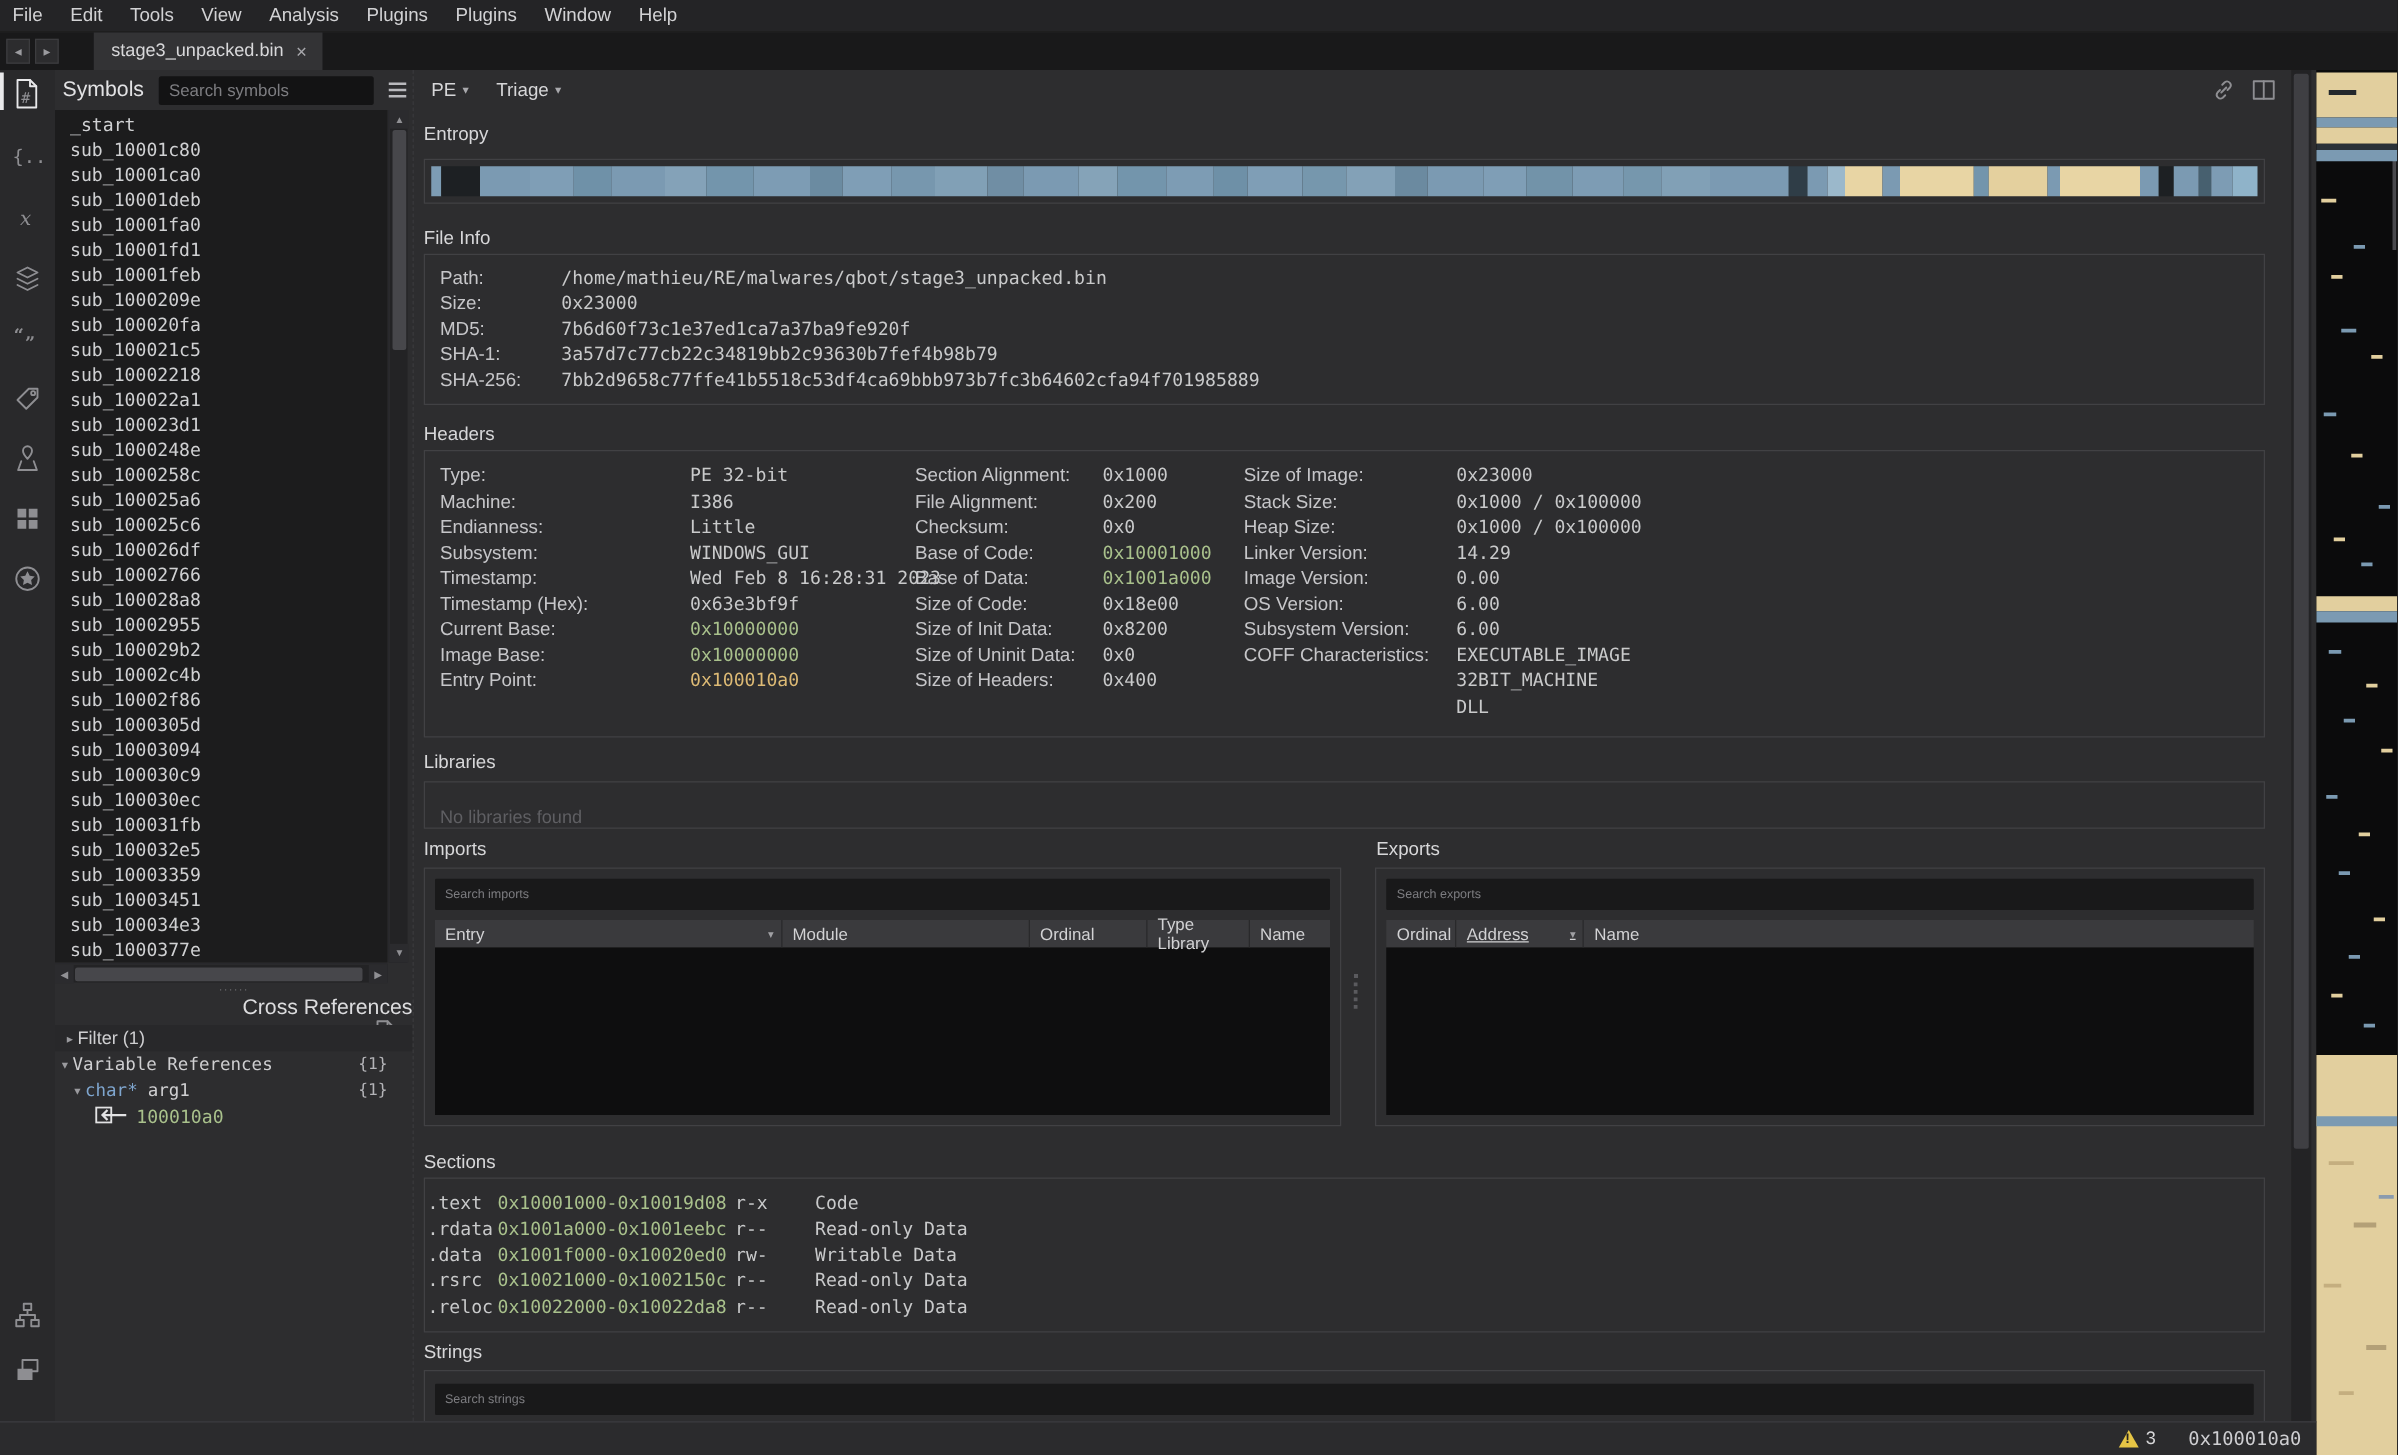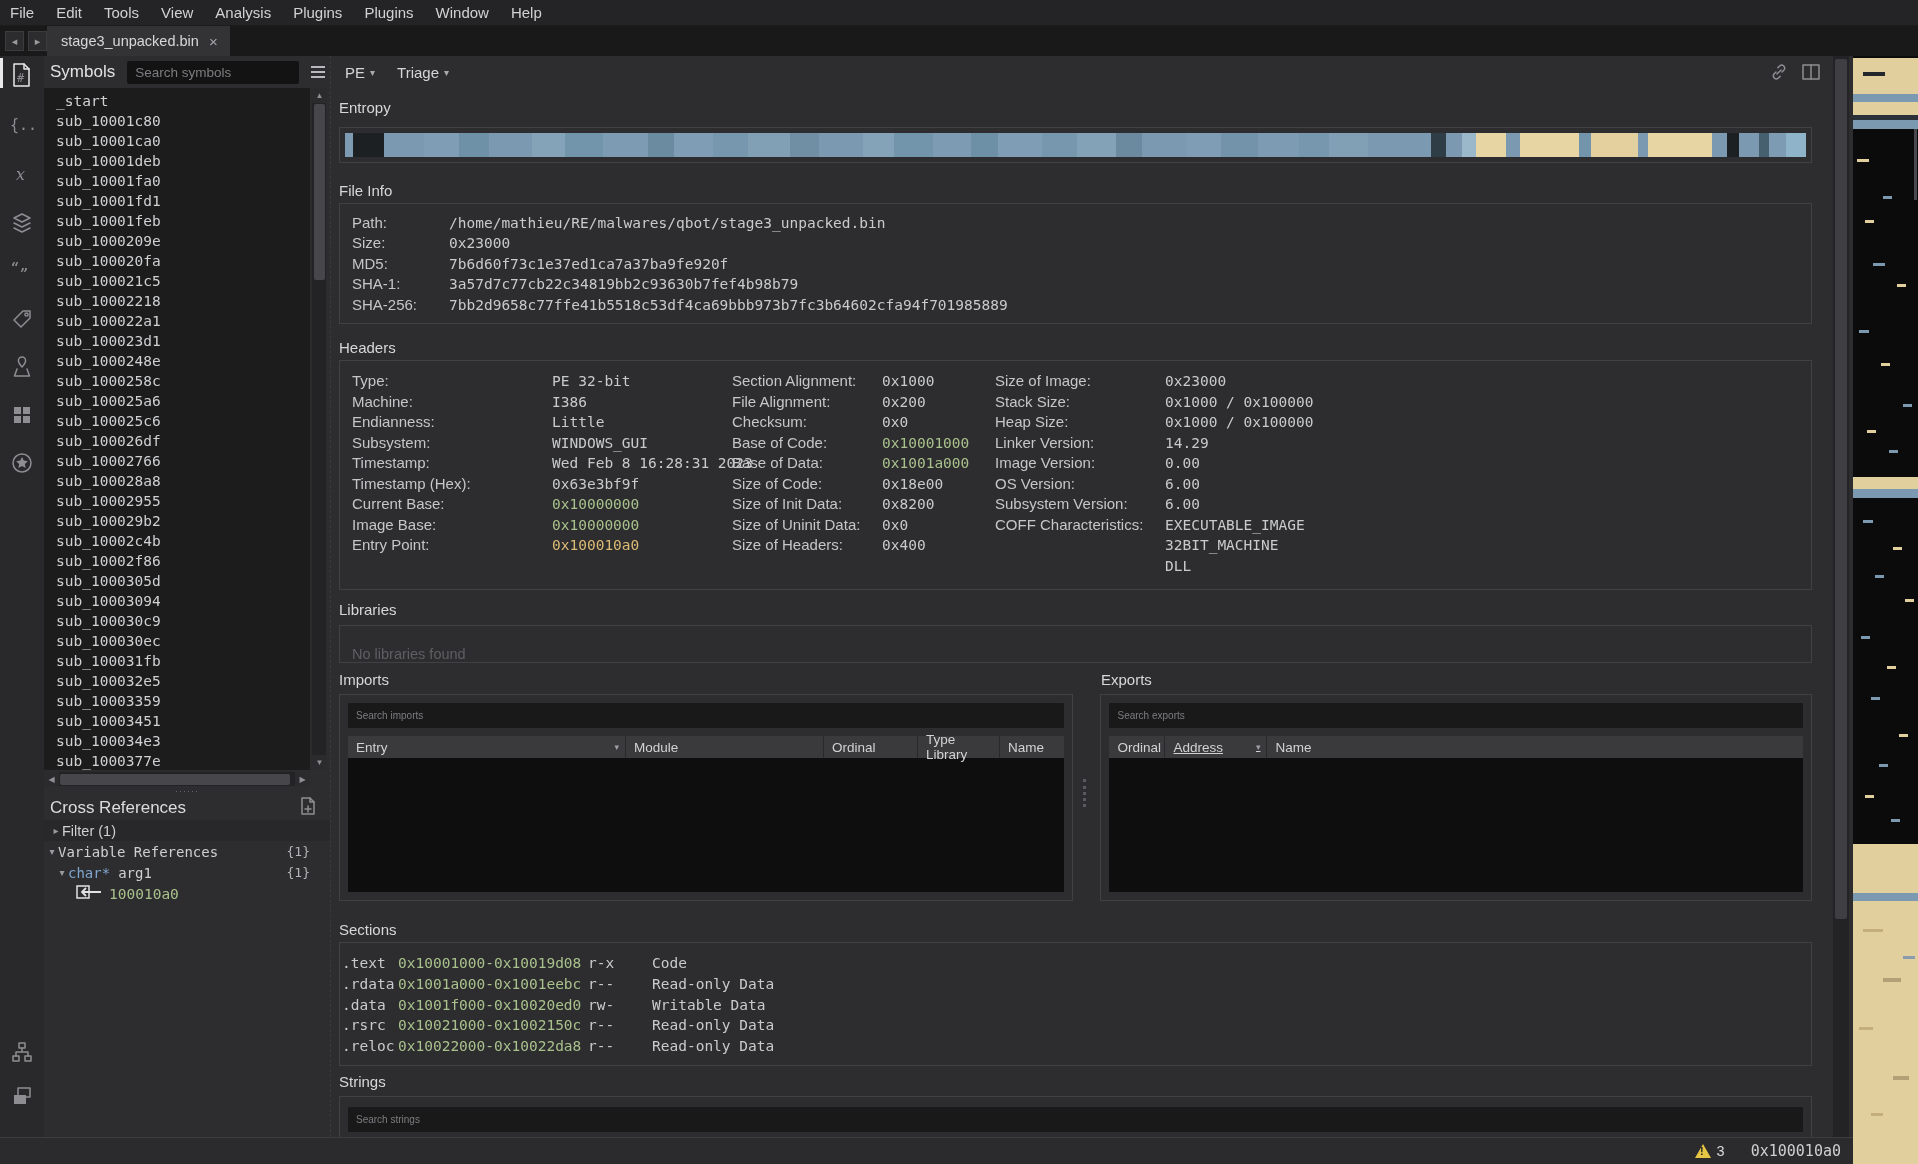--- a/index.html
+++ b/index.html
@@ -18,21 +18,21 @@
   
   #menu-bar{position:absolute;left:0;top:0;width:100%;height:26px;background:var(--bg-menu);
     display:flex;align-items:center;padding-left:10px;gap:22px;border-bottom:1px solid #1c1c1d;}
   .menu-item{font-size:15px;color:#d2d2d4;cursor:default;}
 
   
   #tab-bar{position:absolute;left:0;top:26px;width:100%;height:30px;background:var(--bg-tabbar);
     display:flex;align-items:center;}
   .nav-btn{width:19px;height:20px;margin-left:5px;background:#2c2c2e;border:1px solid #3c3c3f;
     color:#9b9b9f;font-size:11px;display:flex;align-items:center;justify-content:center;}
-  .tab{height:30px;margin-left:0;padding:0 12px 0 14px;background:var(--tab-active);
+  .tab{height:30px;margin-left:28px;padding:0 12px 0 14px;background:var(--tab-active);
     display:flex;align-items:center;gap:10px;}
   .tab-label{font-size:14.5px;color:#d8d8da;}
   .tab-close{font-size:15px;color:#a8a8ac;}
 
   
   #workspace{position:absolute;left:0;top:56px;width:1918px;height:1081px;overflow:hidden;}
 
   
   #icon-strip{position:absolute;left:0;top:0;width:44px;height:100%;background:var(--bg-strip);}
   .strip-icon{position:absolute;left:0;width:44px;height:34px;display:flex;align-items:center;justify-content:center;}
@@ -63,21 +63,21 @@
   #sym-vscroll .thumb{position:absolute;left:2px;top:16px;width:11px;height:176px;background:var(--scroll-thumb);border-radius:2px;}
   #sym-hscroll{left:0;top:715px;width:266px;height:15px;border-top:1px solid #2a2a2c;}
   #sym-hscroll .left{left:0;top:0;width:15px;height:15px;}
   #sym-hscroll .right{right:0;top:0;width:15px;height:15px;}
   #sym-hscroll .thumb{position:absolute;left:16px;top:2px;width:230px;height:11px;background:var(--scroll-thumb);border-radius:2px;}
   #panel-splitter{position:absolute;left:0;top:731px;width:100%;height:8px;display:flex;align-items:center;justify-content:center;
     color:#6f6f73;font-size:9px;letter-spacing:1px;}
 
   
   #xrefs{position:absolute;left:0;top:740px;width:100%;}
-  #xrefs-title-row{display:flex;align-items:center;height:24px;}
+  #xrefs-title-row{display:flex;align-items:flex-end;height:24px;flex-direction:column;}
   #xrefs-title{font-size:17px;color:#dcdcde;margin-left:6px;flex:1;}
   #xref-newdoc{margin-right:14px;}
   .xref-row{position:relative;height:21px;display:flex;align-items:center;font-size:14.5px;color:#cfcfd1;}
   #xref-filter-row{background:#28282a;}
   .tree-caret{color:#9a9a9e;font-size:10px;width:12px;text-align:center;}
   .badge{position:absolute;right:20px;font-family:"DejaVu Sans Mono",monospace;font-size:13px;color:#b4b4b8;}
   .xref-mono{font-family:"DejaVu Sans Mono",monospace;font-size:14px;}
   #xref-addr-row{padding-left:32px;}
   #xref-addr{color:var(--green);font-size:14.5px;margin-left:7px;}
 

